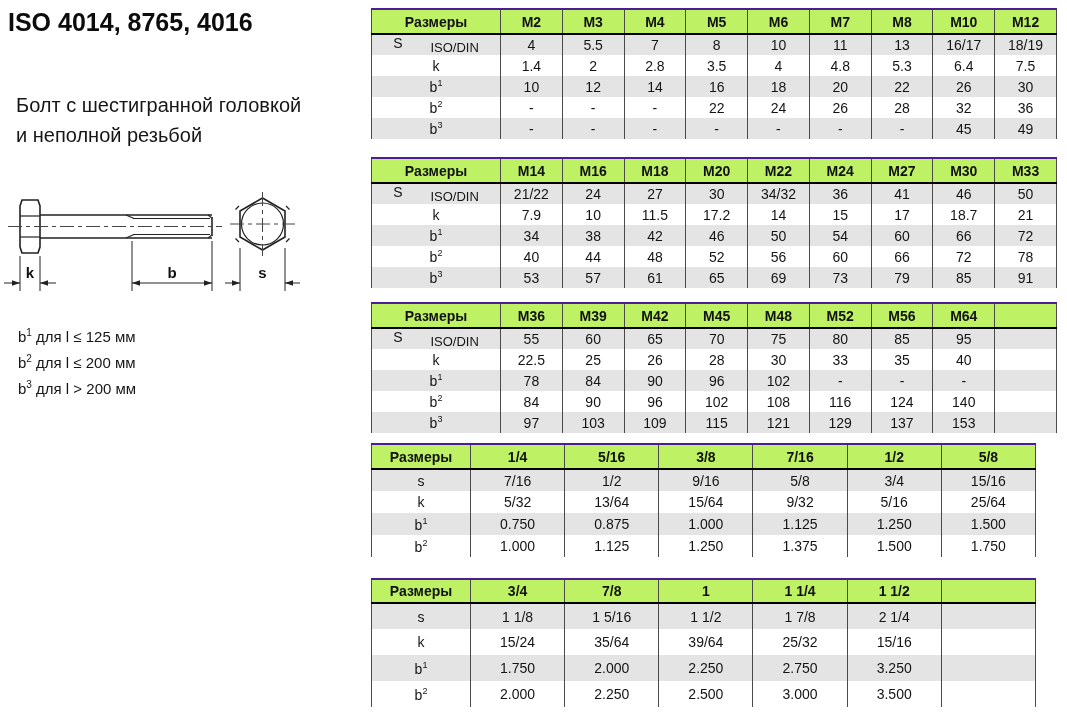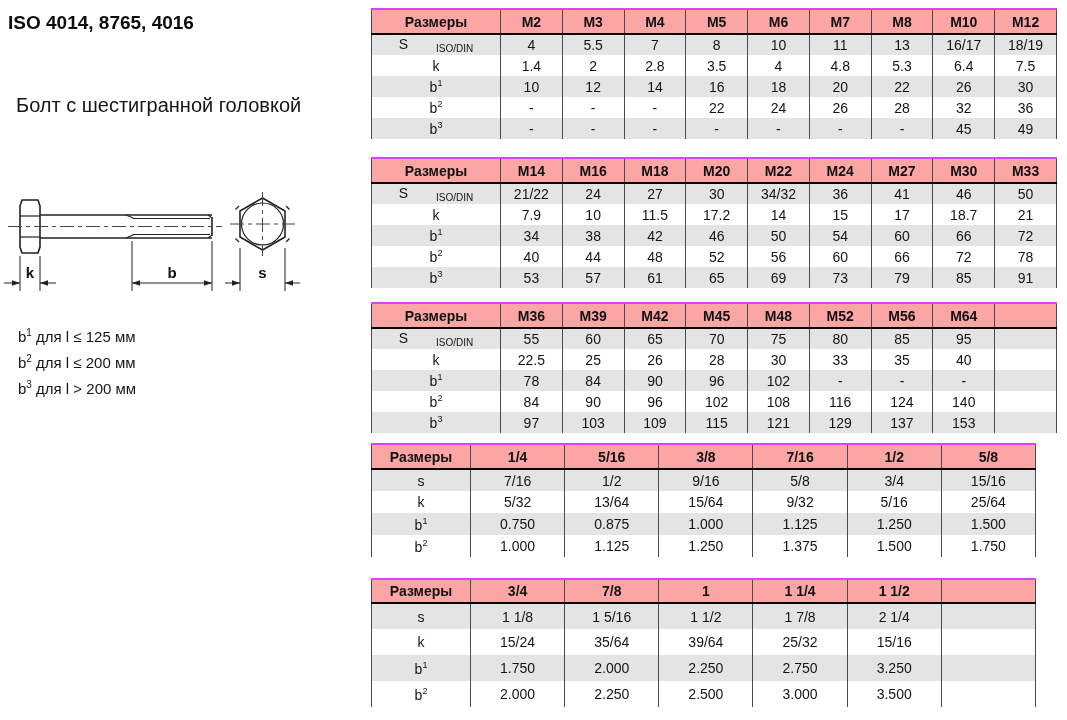--- a/index.html
+++ b/index.html
@@ -3,36 +3,36 @@
 <meta charset="utf-8">
 <style>
   * { margin:0; padding:0; box-sizing:border-box; }
   html,body {
     width:1067px; height:720px; background:#ffffff; overflow:hidden;
     font-family:"Liberation Sans", sans-serif; position:relative; color:#141414;
   }
   .abs { position:absolute; }
 
   
-  .title  { left:8px; top:5px;  font-weight:bold; font-size:19px; line-height:35px; color:#0c0c0c; }
+  .title  { left:8px; top:5px;  font-weight:bold; font-size:25px; line-height:35px; color:#0c0c0c; }
   .subtitle { left:16px; top:90px; font-size:20px; line-height:30px; color:#161616; }
   .legend { left:18px; top:322px; font-size:15px; line-height:22px; color:#161616; }
   .legend sup { font-size:10px; }
   .drawing { left:0; top:185px; }
 
   
   .tbl { position:absolute; }
   .tbl table { border-collapse:collapse; table-layout:fixed; width:100%;
                border-left:1px solid #4a4a4a; border-right:1px solid #4a4a4a; }
   .tbl th, .tbl td { border-left:1px solid #4a4a4a; text-align:center; vertical-align:middle;
                      font-size:14px; padding:0 1px; overflow:hidden; white-space:nowrap; }
-  .tbl thead th { background:#fca5a5; font-weight:bold; font-size:14px; color:#111;
-                  border-top:2px solid #d946ef; border-bottom:2px solid #000; }
+  .tbl thead th { background:#bef264; font-weight:bold; font-size:14px; color:#111;
+                  border-top:2px solid #4c1d95; border-bottom:2px solid #000; }
   .tbl tr.shaded td { background:#e4e4e4; }
-  .tbl td.rowlabel sub { font-size:10px;margin-left:28px; }
+  .tbl td.rowlabel sub { font-size:13px;margin-left:28px; }
   .tbl td.rowlabel sup { font-size:9px; }
 
   .t1,.t2,.t3 { left:371px; width:686px; }
   .t4,.t5     { left:371px; width:665px; }
   .t1 { top:8px; } .t2 { top:157px; } .t3 { top:302px; }
   .t4 { top:443px; } .t5 { top:578px; }
   .t1 th,.t2 th,.t3 th,.t4 th { height:25px; }
   .t5 th { height:24px; }
   .t1 td,.t2 td,.t3 td { height:21px; }
   .t4 td { height:22px; }
@@ -48,20 +48,21 @@
 </style>
 </head>
 <body>
 
 <div class="abs title">
   <div>ISO 4014, 8765, 4016</div>
 </div>
 
 <div class="abs subtitle">
   <div>Болт с шестигранной головкой</div>
+  <div>и неполной резьбой</div>
 </div>
 
 <svg class="abs drawing" width="320" height="125" viewBox="0 185 320 125">
 
   <g>
     <path class="ln" d="M 20,206 L 22,200 L 38,200 L 40,206 L 40,247 L 38,253 L 22,253 L 20,247 Z"></path>
     <line class="ln2" x1="20" y1="216" x2="40" y2="216"></line>
     <line class="ln2" x1="20" y1="237" x2="40" y2="237"></line>
 
     <line class="ln" x1="40" y1="215" x2="212" y2="215"></line>

